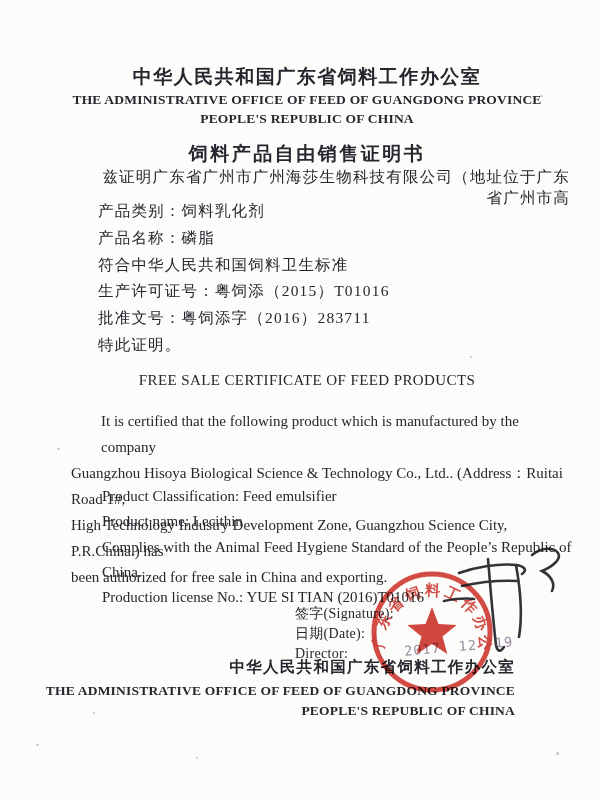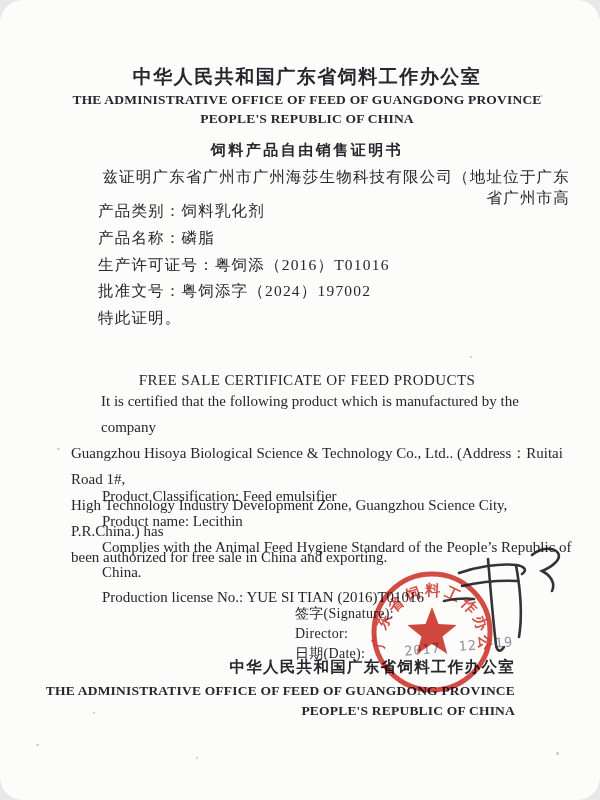--- a/index.html
+++ b/index.html
@@ -1,49 +1,48 @@
 <!DOCTYPE html>
 <html><head>
 <meta charset="utf-8">
 <style>
   html,body{margin:0;padding:0;background:#e8e8e8;}
   .page{
     position:relative;width:600px;height:800px;margin:0 auto;
     background:#fcfcfb;overflow:hidden;
     font-family:"Liberation Serif","DejaVu Serif",serif;
     color:#26262e;
-    border-radius:23px;
   }
   
   .center-band{position:absolute;left:14px;right:0;text-align:center;}
   .hdr-zh{top:64px;font-size:19px;font-weight:bold;letter-spacing:1.5px;}
   .hdr-en1{top:92px;font-size:13.5px;font-weight:bold;letter-spacing:.2px;}
   .hdr-en2{top:111px;font-size:13.5px;font-weight:bold;letter-spacing:.2px;}
-  .zh-title{top:141px;font-size:15px;font-weight:bold;letter-spacing:2.5px;}
+  .zh-title{top:141px;font-size:19px;font-weight:bold;letter-spacing:2.5px;}
   .en-title{top:372px;font-size:15px;font-weight:normal;letter-spacing:.4px;}
 
   
   .zh-para{
     position:absolute;left:62px;right:30px;top:167px;
     font-size:15.5px;line-height:20.8px;letter-spacing:1.2px;
   }
   .zh-para .indent{padding-left:38px;text-align:right;}
 
   
   .zh-items{
     position:absolute;left:98px;right:20px;top:198px;
     font-size:15.5px;line-height:26.8px;letter-spacing:1.2px;
   }
 
   
   .en-para{
     position:absolute;left:71px;right:26px;top:388px;
     font-size:15px;line-height:26px;
   }
-  .en-para .indent{padding-left:30px;}
+  .en-para .indent{padding-left:30px;margin-top:20px;}
 
   
   .en-items{
     position:absolute;left:102px;right:10px;top:484px;
     font-size:15px;line-height:25.3px;
   }
 
   
   .sig-block{
     position:absolute;right:206px;top:604px;text-align:left;
@@ -81,22 +80,23 @@
 
   <div class="center-band zh-title">饲料产品自由销售证明书</div>
 
   <div class="zh-para">
     <div class="indent">兹证明广东省广州市广州海莎生物科技有限公司（地址位于广东省广州市高</div>
   </div>
 
   <div class="zh-items">
     <div>产品类别：饲料乳化剂</div>
     <div>产品名称：磷脂</div>
-    <div>生产许可证号：粤饲添（2016）T01016</div>
-    <div>批准文号：粤饲添字（2024）197002</div>
+    <div>符合中华人民共和国饲料卫生标准</div>
+    <div>生产许可证号：粤饲添（2015）T01016</div>
+    <div>批准文号：粤饲添字（2016）283711</div>
     <div>特此证明。</div>
   </div>
 
   <div class="center-band en-title">FREE SALE CERTIFICATE OF FEED PRODUCTS</div>
 
   <div class="en-para">
     <div class="indent">It is certified that the following product which is manufactured by the company</div>
     <div>Guangzhou Hisoya Biological Science &amp; Technology Co., Ltd.. (Address：Ruitai Road 1#,</div>
     <div>High Technology Industry Development Zone, Guangzhou Science City, P.R.China.) has</div>
     <div>been authorized for free sale in China and exporting.</div>
@@ -104,22 +104,22 @@
 
   <div class="en-items">
     <div>Product Classification: Feed emulsifier</div>
     <div>Product name: Lecithin</div>
     <div>Complies with the Animal Feed Hygiene Standard of the People’s Republic of China.</div>
     <div>Production license No.: YUE SI TIAN (2016)T01016</div>
   </div>
 
   <div class="sig-block">
     <div>签字(Signature):</div>
+    <div>日期(Date):</div>
     <div>Director:</div>
-    <div>日期(Date):</div>
   </div>
 
   <div class="date-value">2017 12 19</div>
 
   <div class="footer-block">
     <div class="ftr-zh">中华人民共和国广东省饲料工作办公室</div>
     <div class="ftr-en">THE ADMINISTRATIVE OFFICE OF FEED OF GUANGDONG PROVINCE</div>
     <div class="ftr-en">PEOPLE'S REPUBLIC OF CHINA</div>
   </div>
 

